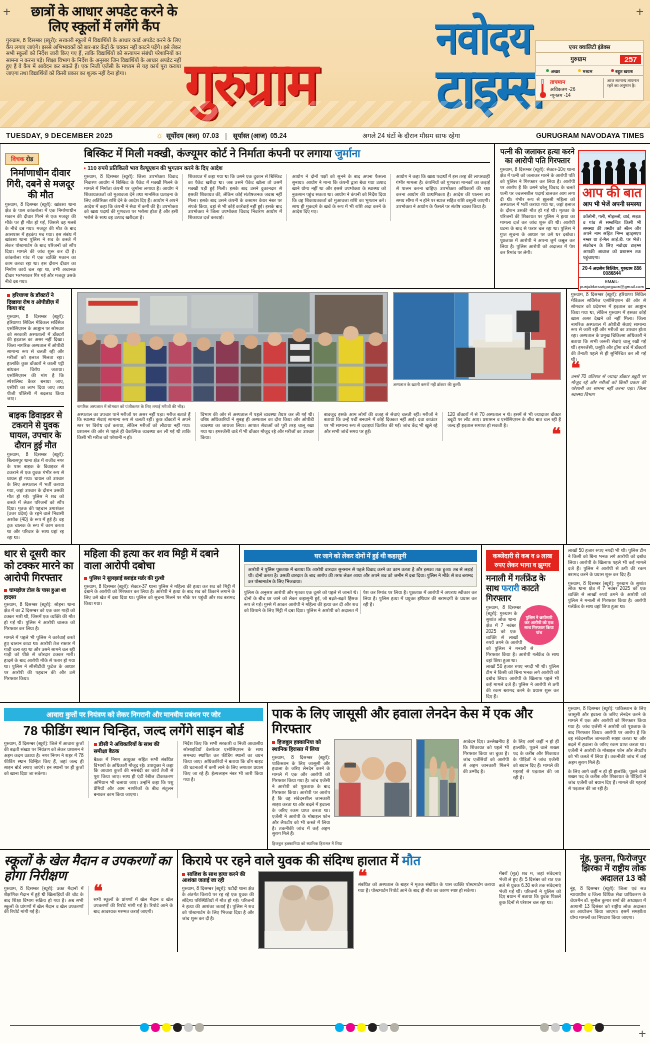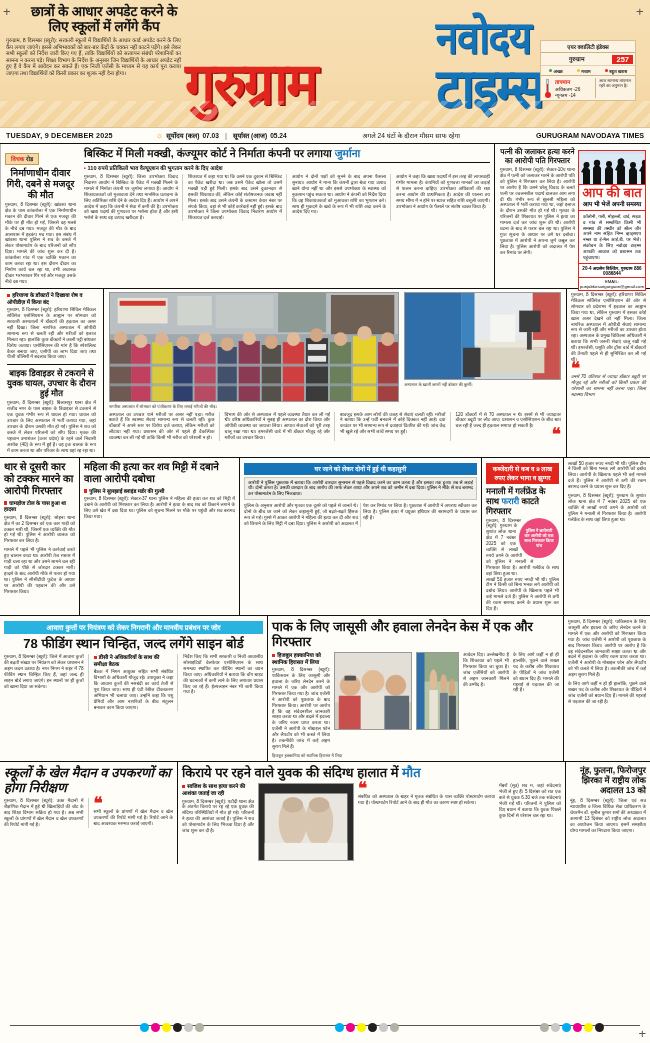--- a/index.html
+++ b/index.html
@@ -60,21 +60,21 @@
   }
   .logo-times{
     position:absolute; right:2px; top:44px;
     font-size:50px; font-weight:bold; color:#1574b8; letter-spacing:-1.5px;
     transform:scaleY(1.08);
     text-shadow:1.5px 1.5px 0 #0c4f82;
   }
 
   
   .aqi {
-    position:absolute; right:14px; top:40px; width:96px;
+    position:absolute; right:6px; top:40px; width:109px;
     background:#fdf3e2; border:1px solid #d8bf93; font-size:5px; color:#222;
   }
   .aqi-title{ text-align:center; font-size:5.6px; font-weight:bold; padding:2px 0 1px; border-bottom:1px solid #cbb487;}
   .aqi-row{ display:flex; align-items:center; padding:1.5px 2px; gap:2px;}
   .aqi-city{ flex:1; text-align:center; font-weight:bold; font-size:6px; }
   .aqi-val{ background:#e2261d; color:#fff; font-weight:bold; font-size:7.5px; padding:0 4px; }
   .aqi-legend{ display:flex; justify-content:space-around; border-top:1px solid #e3d2b2; padding:1.5px 1px; font-size:4.4px;}
   .aqi-legend span{ display:flex; align-items:center; gap:1.5px; }
   .dot{ width:3px;height:3px;border-radius:50%; display:inline-block;}
   .aqi-temp{ display:flex; border-top:1px solid #cbb487; padding:2px; gap:3px;}
@@ -144,21 +144,21 @@
   
   .leadband{
     text-align:center; padding:4px 0 3px;
     border-bottom:1.6px solid #111;
   }
   .leadband h1{ font-size:25px; line-height:27px; font-weight:bold; letter-spacing:-.6px; color:#111;}
   .leadband h1 .blue{ color:#1574b8; }
 
   
   .mainrow{ display:flex; border-bottom:1.4px solid #111; }
-  .mr-left{ width:104px; padding:3px 7px; border-right:.8px solid #111;}
+  .mr-left{ width:72px; padding:3px 7px; border-right:.8px solid #111;}
   .mr-mid{ flex:1; padding:3px 5px; }
   .mr-right{ width:84px; padding:3px 4px; border-left:.8px solid #111;}
 
   .kicker{ font-size:5.4px; font-weight:bold; line-height:6.6px; margin-bottom:2px;}
   .kicker .sq{ display:inline-block;width:3.2px;height:3.2px;background:#e2261d;margin-right:2px;}
 
   .photo{
     background:#b9c6d0; position:relative; overflow:hidden; border:.5px solid #999;
   }
   .caption{ font-size:4.1px; line-height:5px; padding-top:1.5px; color:#333;}

